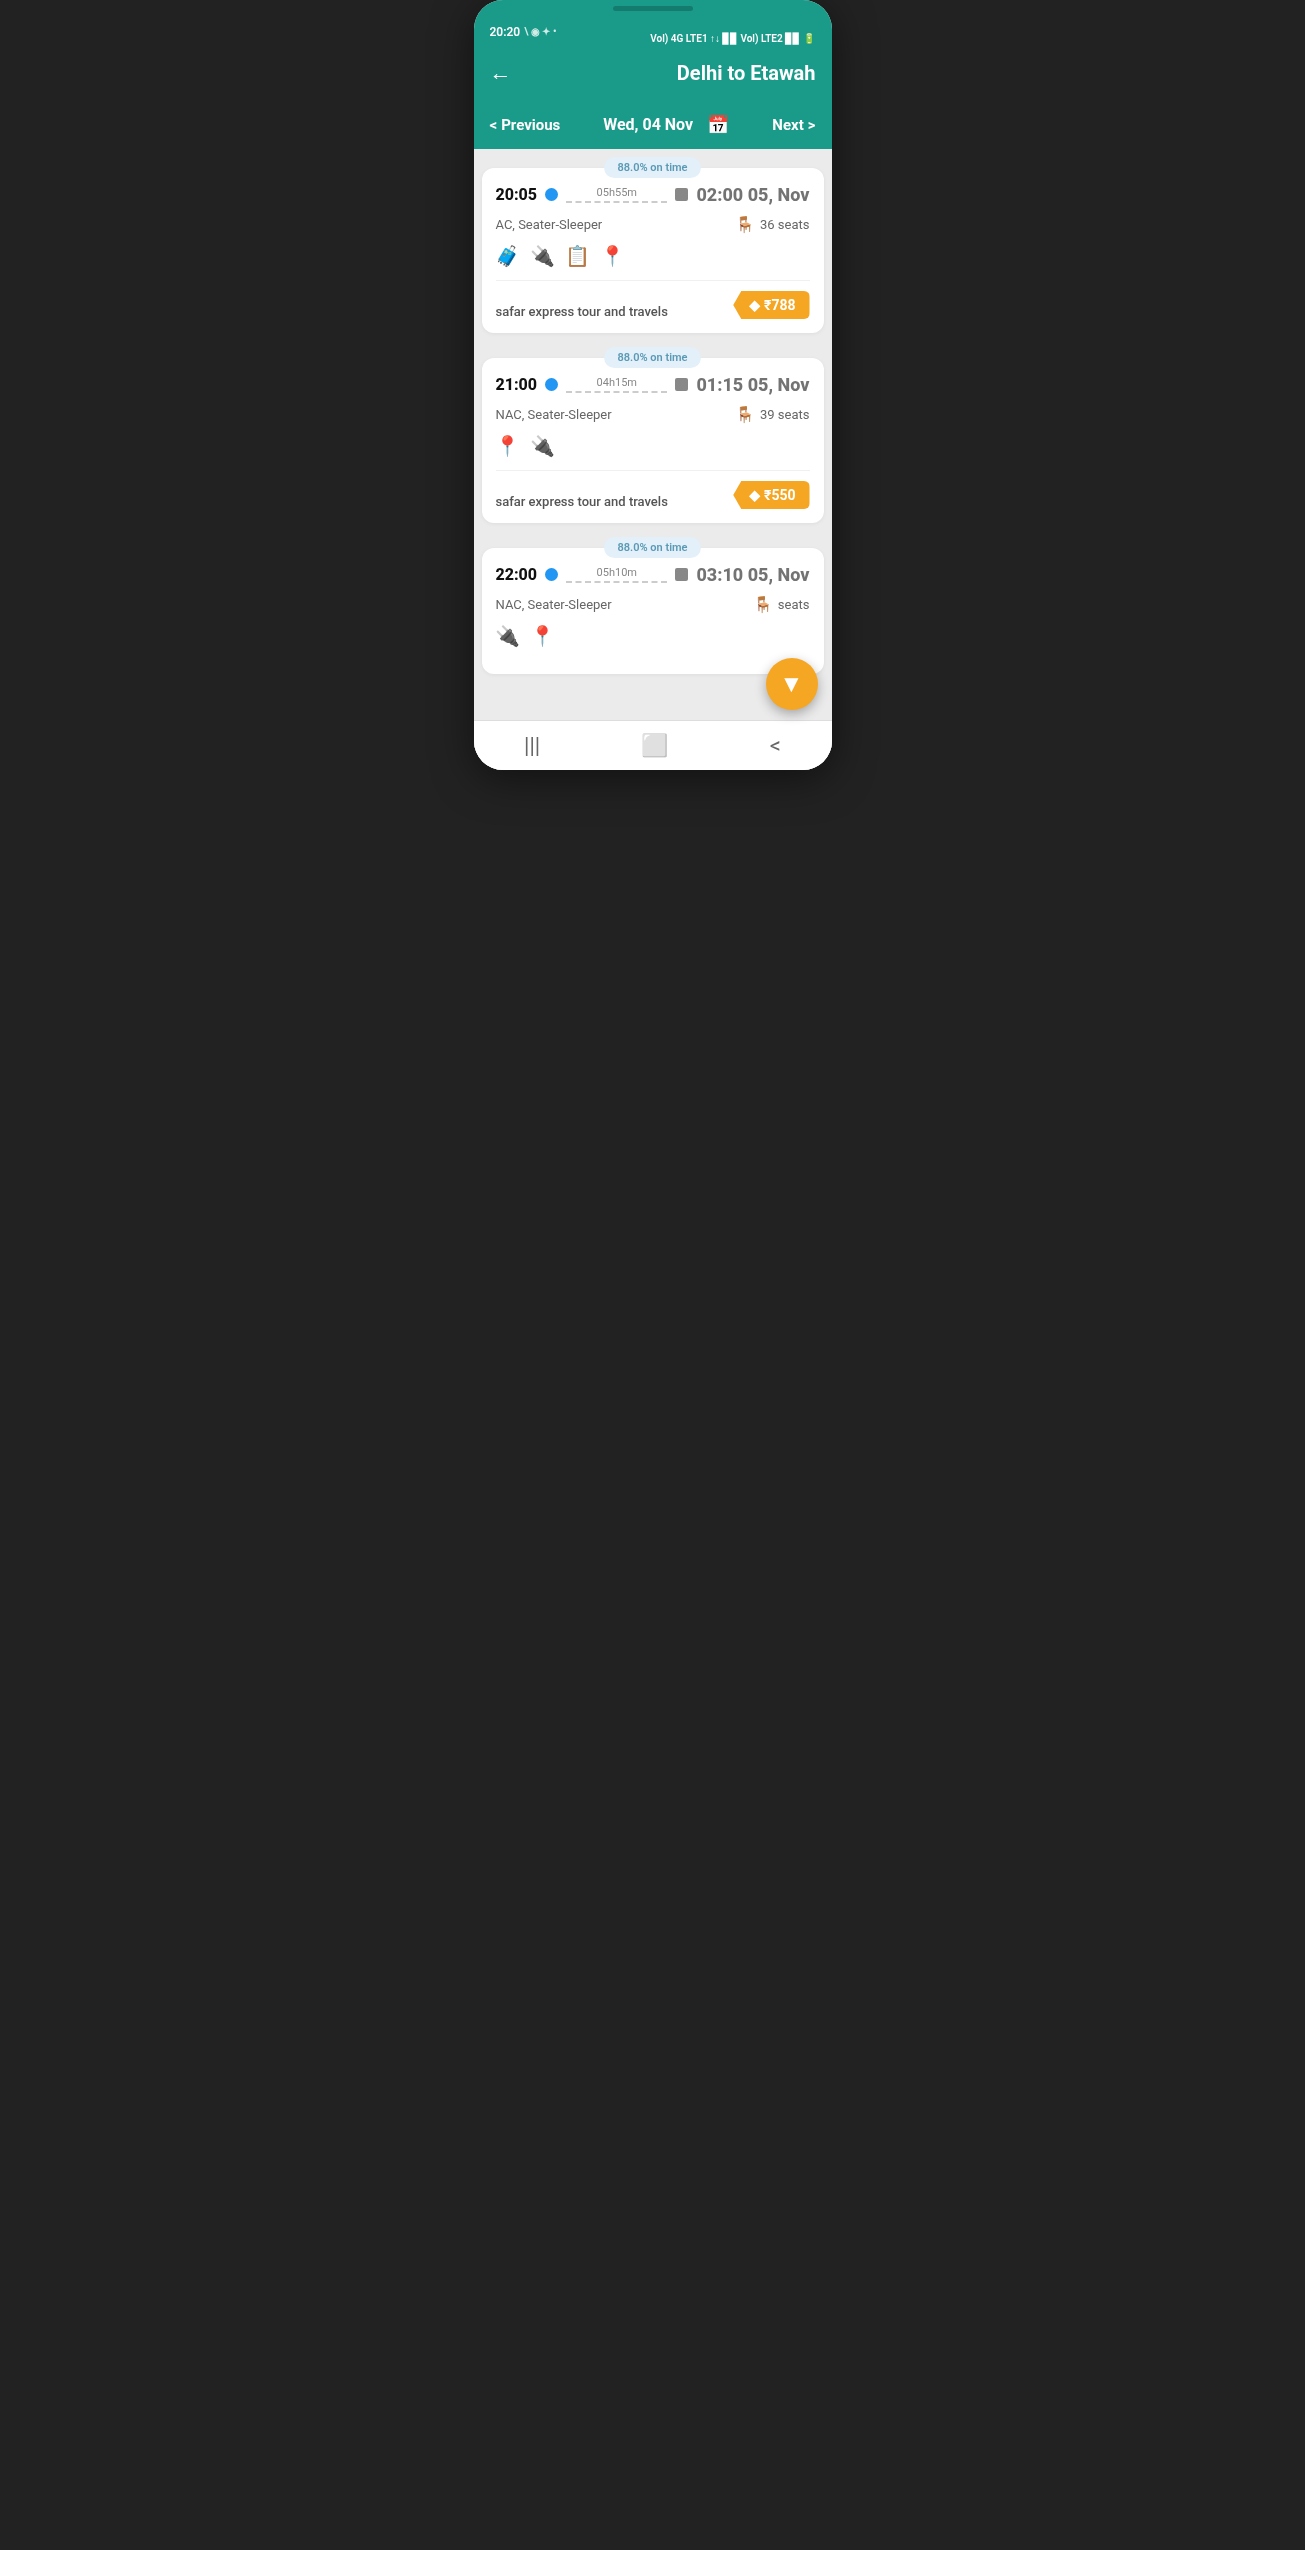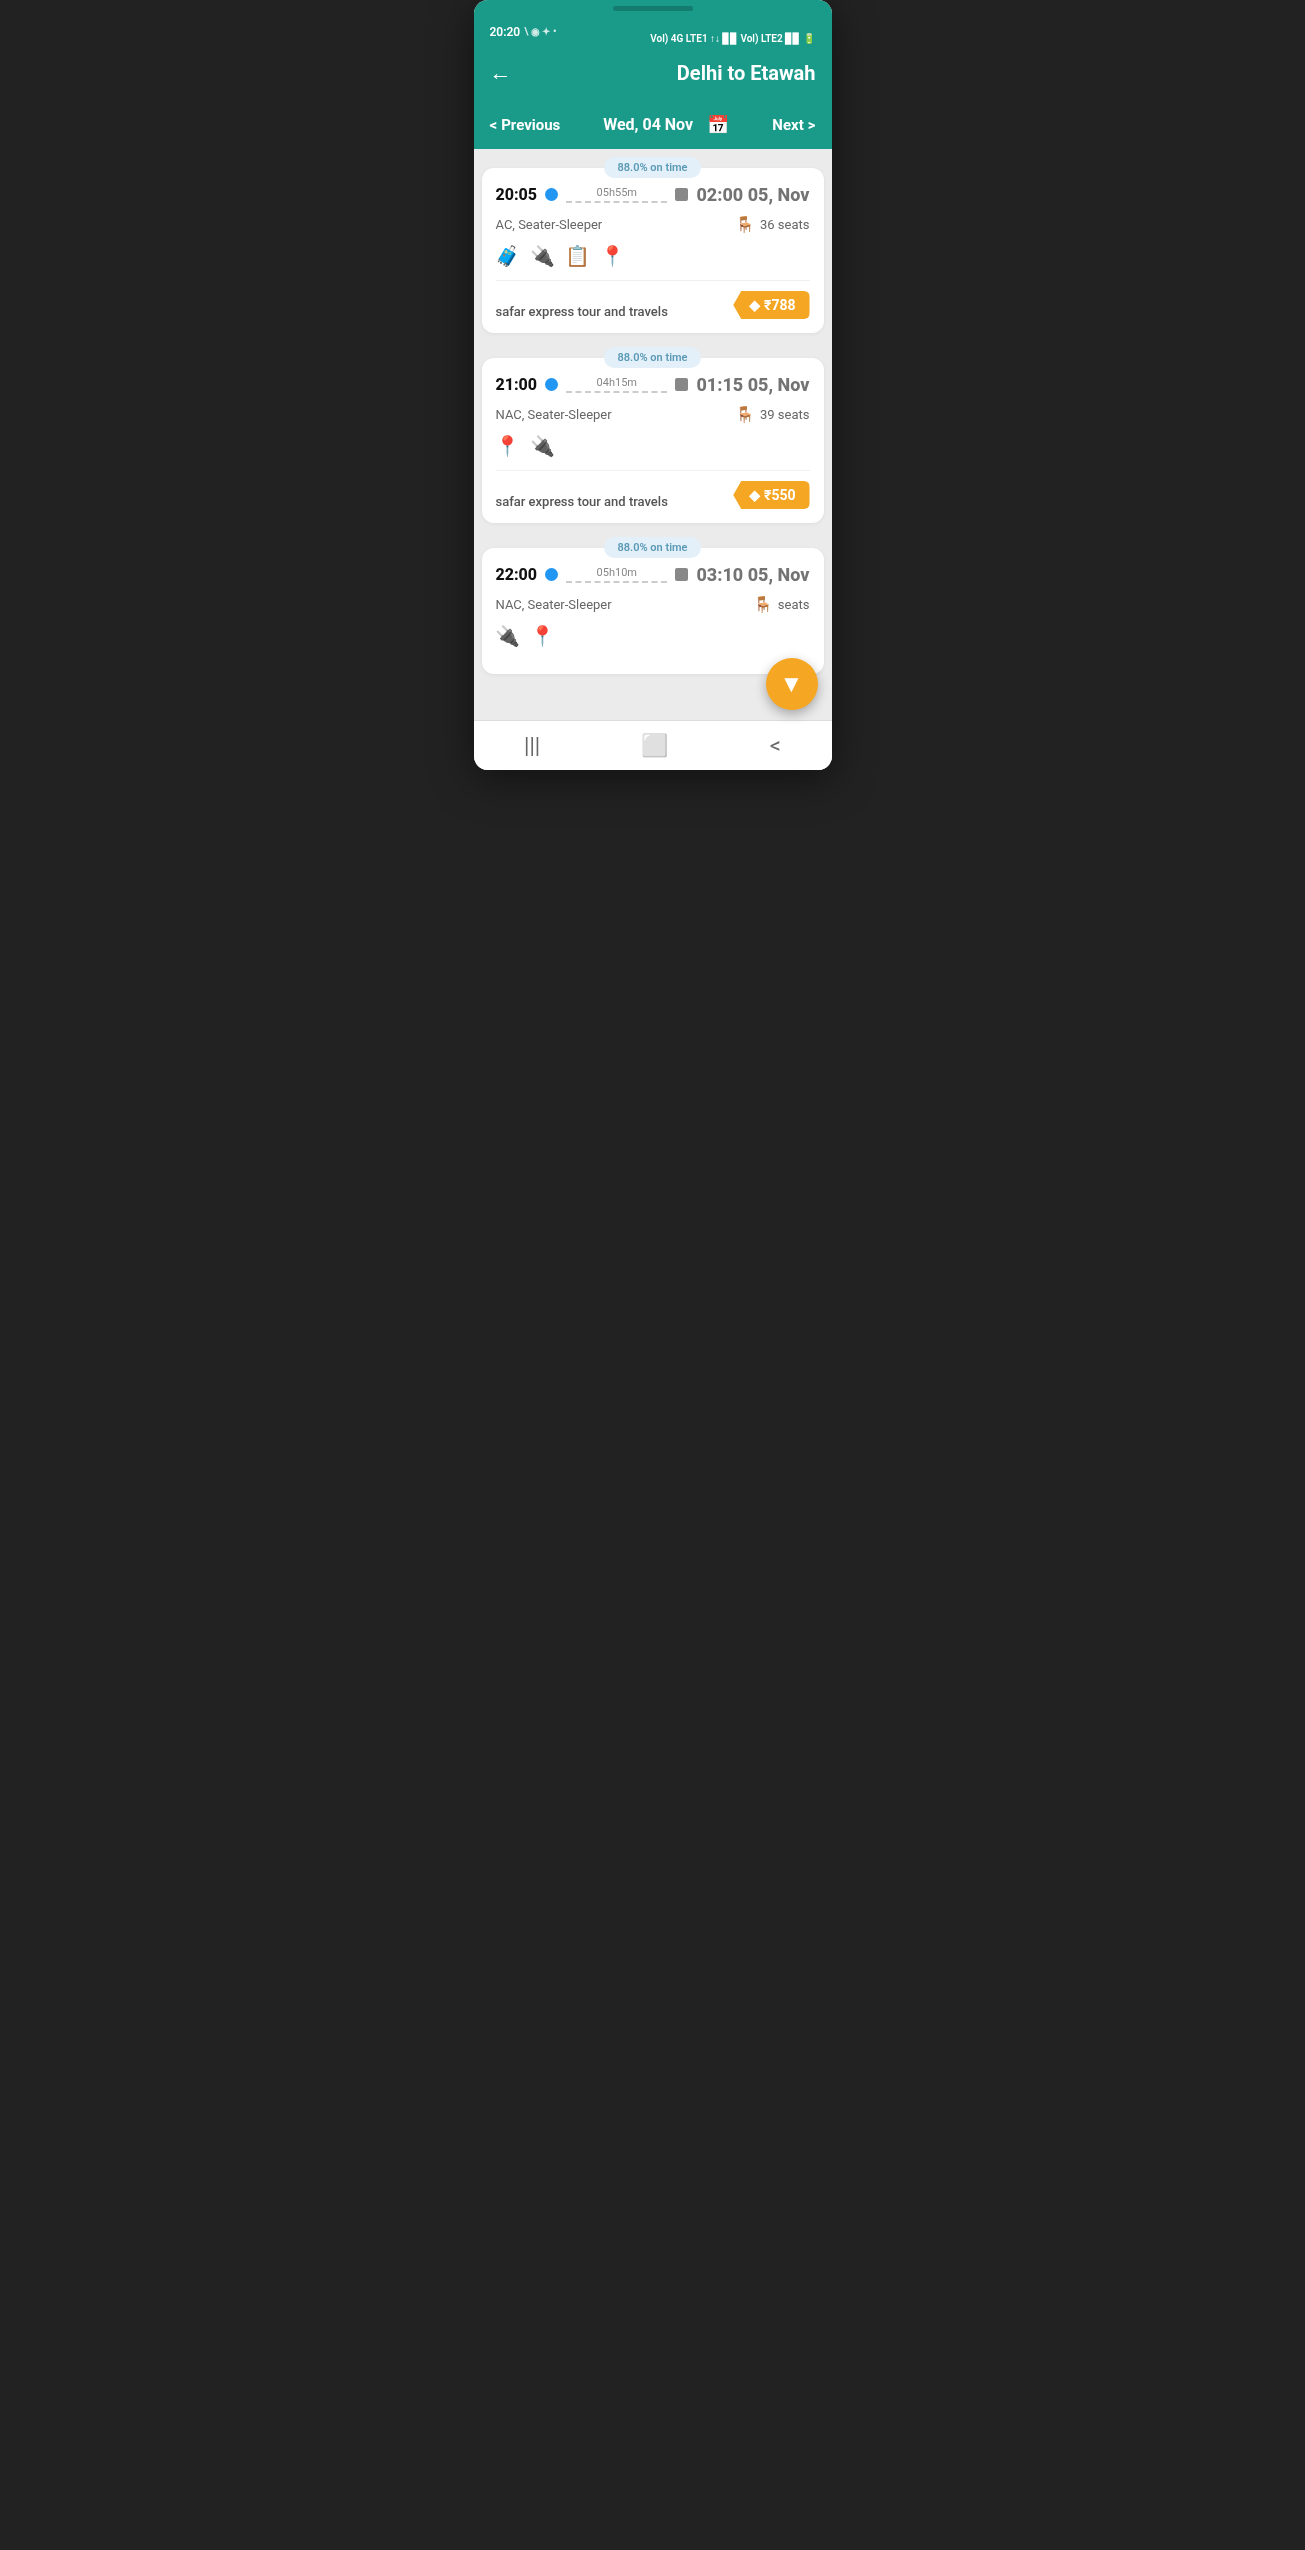--- a/index.html
+++ b/index.html
@@ -9,21 +9,21 @@
       display: flex;
       justify-content: center;
       align-items: flex-start;
       min-height: 100vh;
       font-family: 'Roboto', Arial, sans-serif;
     }
     .phone {
       width: 358px;
       min-height: 760px;
       background: #f0f0f0;
-      border-radius: 14px;
+      border-radius: 29px;
       overflow: hidden;
       position: relative;
       box-shadow: 0 8px 40px rgba(0,0,0,0.5);
     }
     .status-bar {
       background: #1a9b8a;
       color: white;
       display: flex;
       justify-content: space-between;
       align-items: center;

